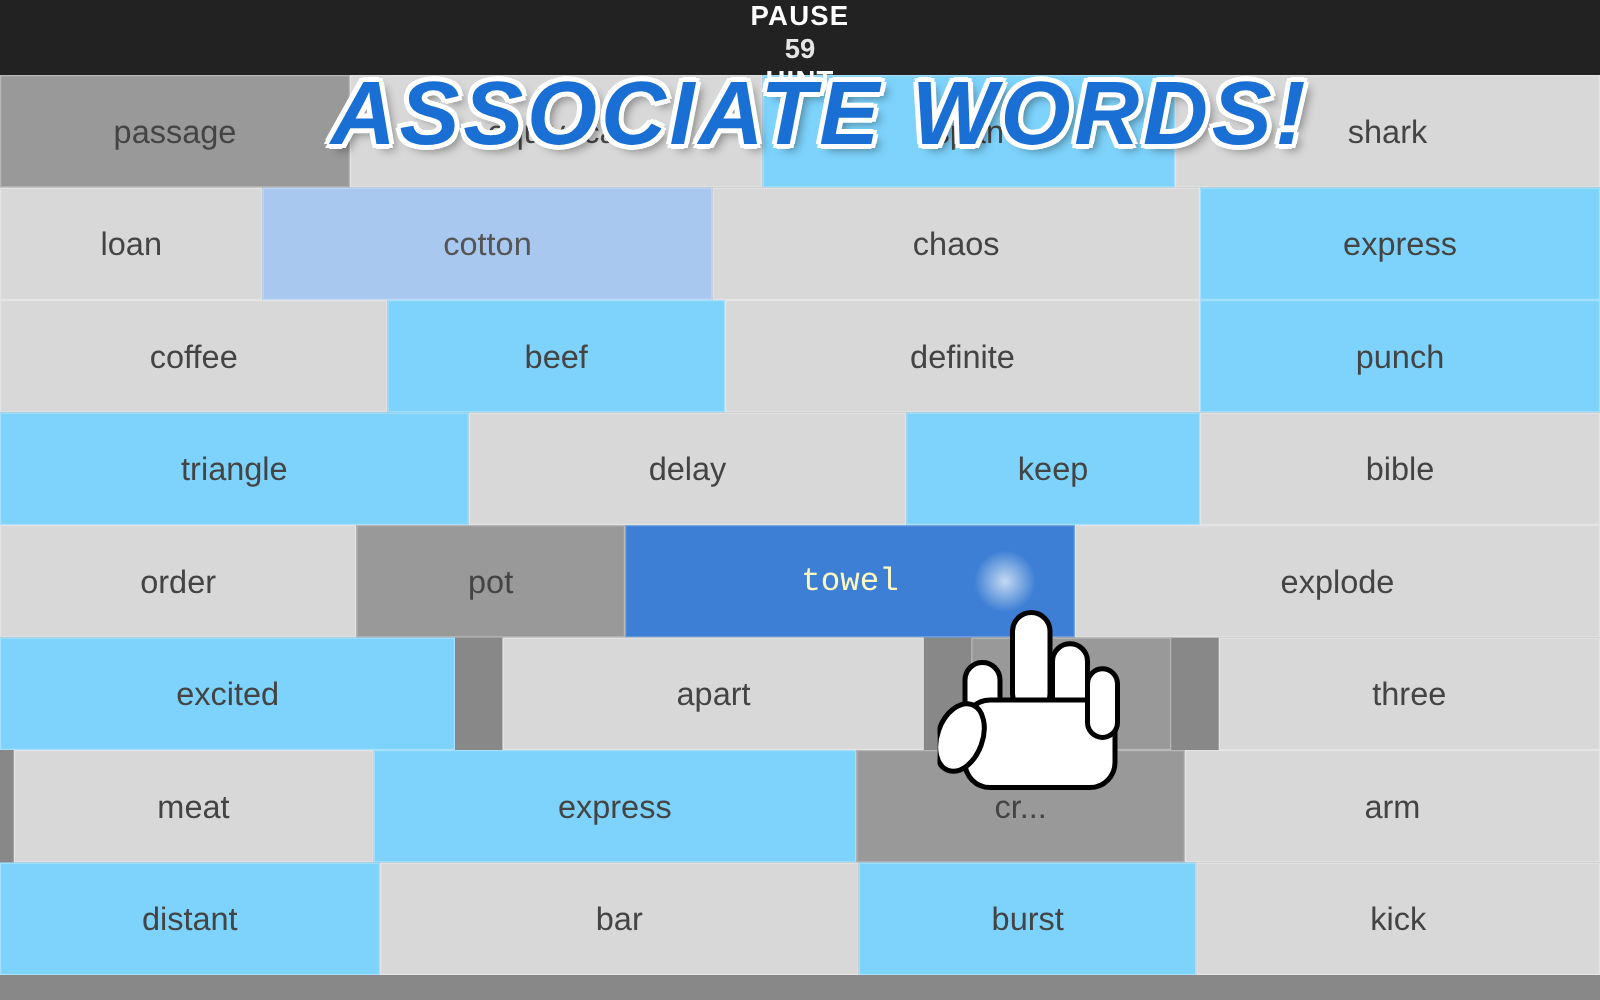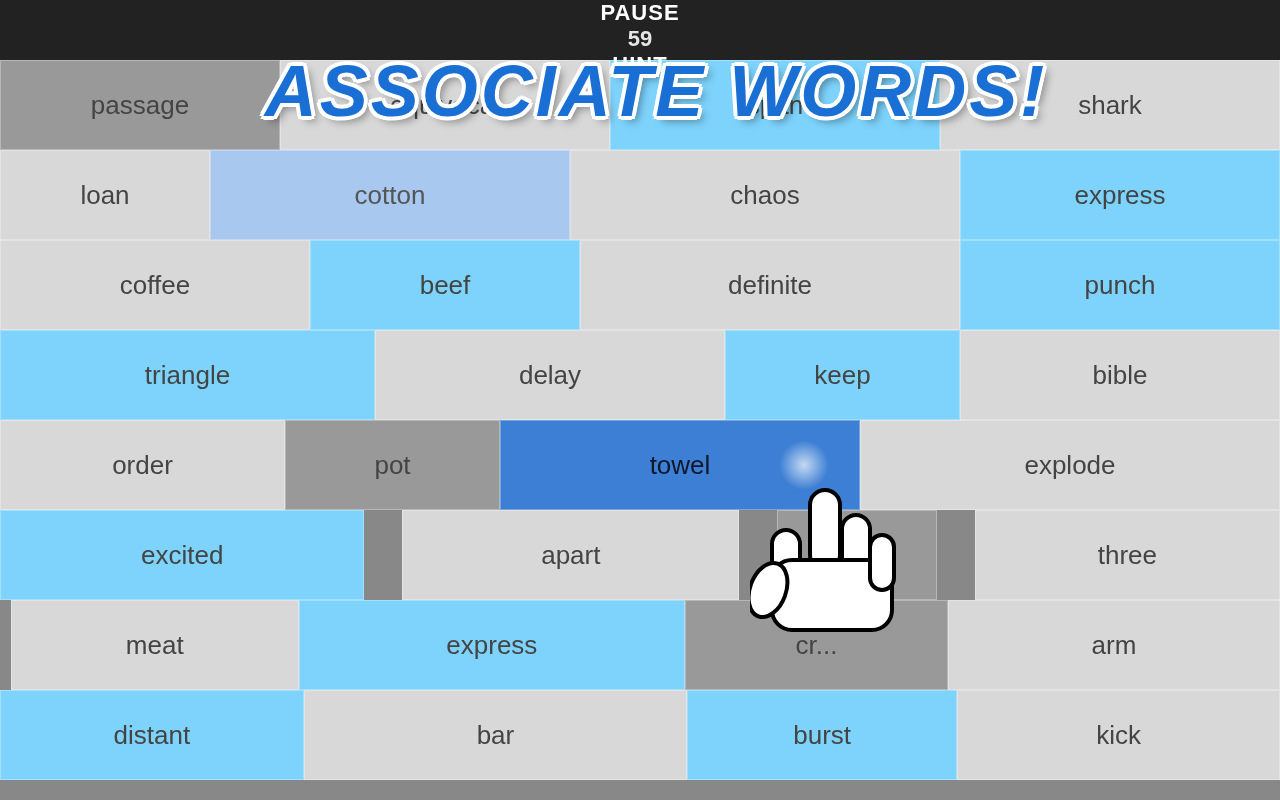--- a/index.html
+++ b/index.html
@@ -96,21 +96,21 @@
       cursor: pointer;
       position: relative;
       border: 1px solid rgba(255,255,255,0.3);
     }
 
     
     .cell.light { background: #d8d8d8; }
     .cell.medium { background: #7dd3fc; }
     .cell.dark { background: #999; }
     .cell.blue-light { background: #a8c8f0; color: #555; }
-    .cell.blue-selected { background: #3d7fd4; color: #0f172a; }
+    .cell.blue-selected { background: #3d7fd4; color: #fef9c3; font-family: Liberation Mono, monospace; }
 
     
     .row-0 { height: 90px; }
     .row-1 { height: 90px; justify-content: flex-end; }
     .row-2 { height: 90px; }
     .row-3 { height: 90px; }
     .row-4 { height: 90px; }
     .row-5 { height: 90px; gap: 38px; }
     .row-6 { height: 90px; padding-left: 11px; }
     .row-7 { height: 90px; }

